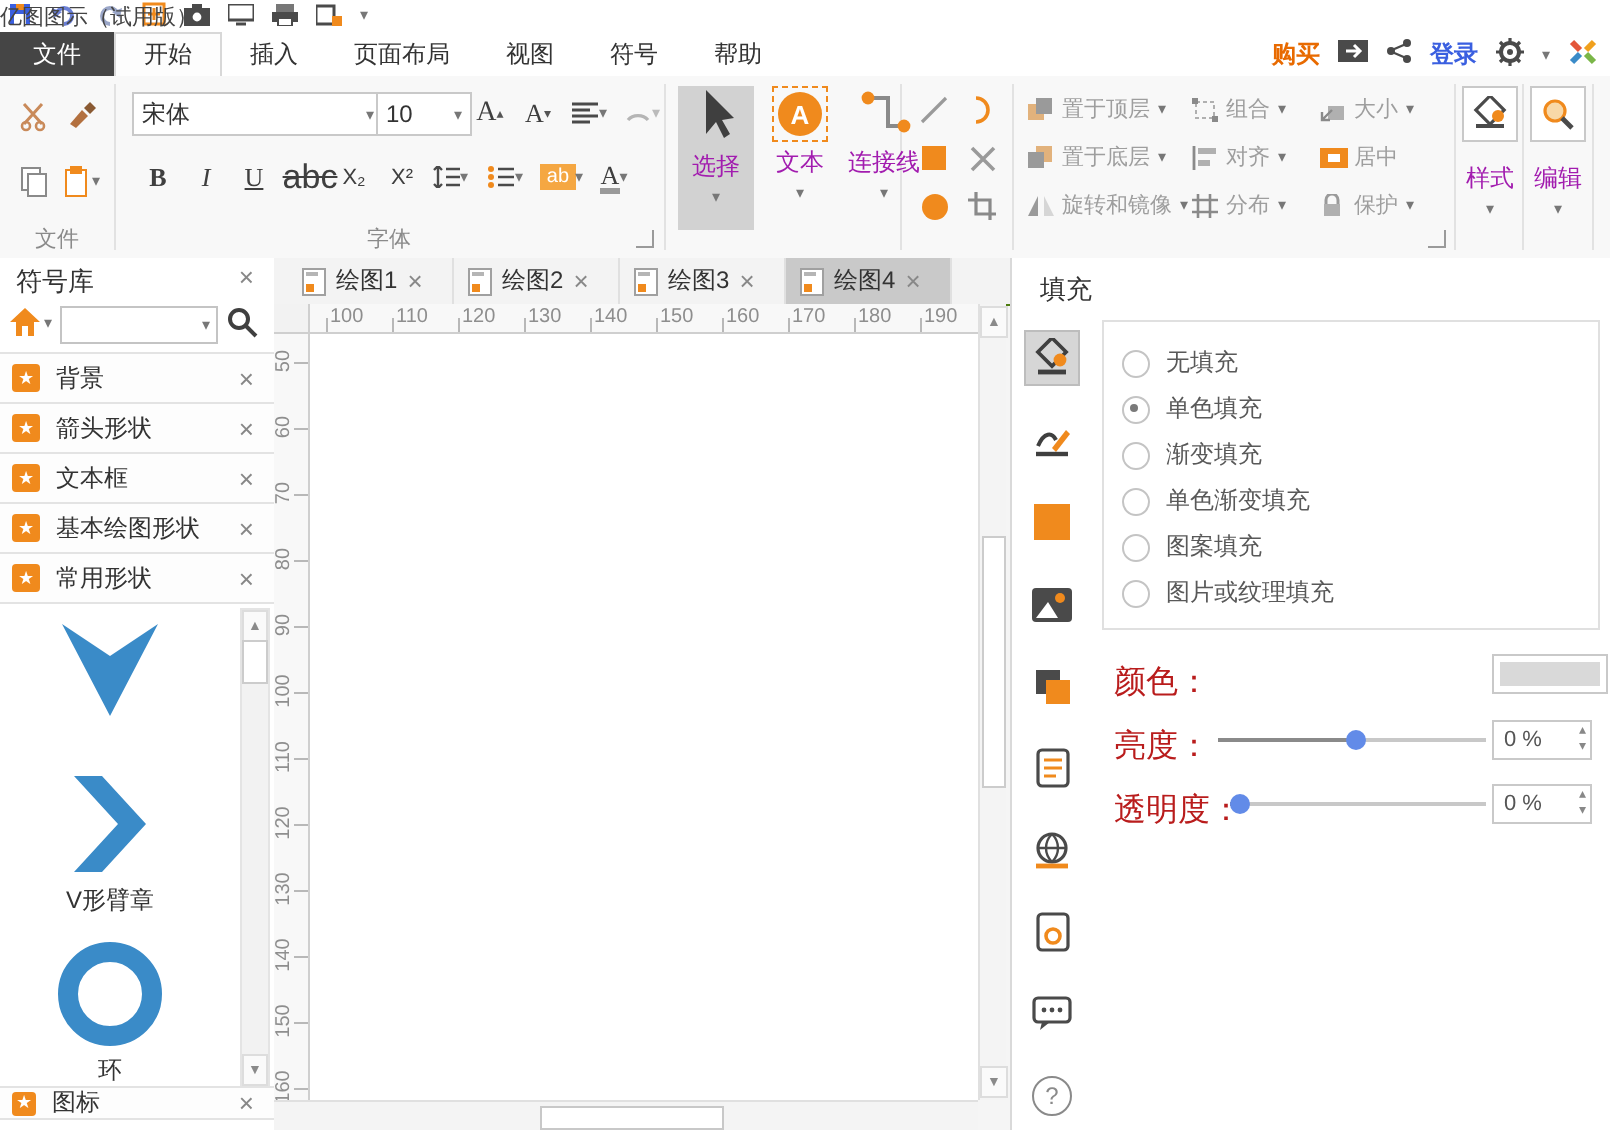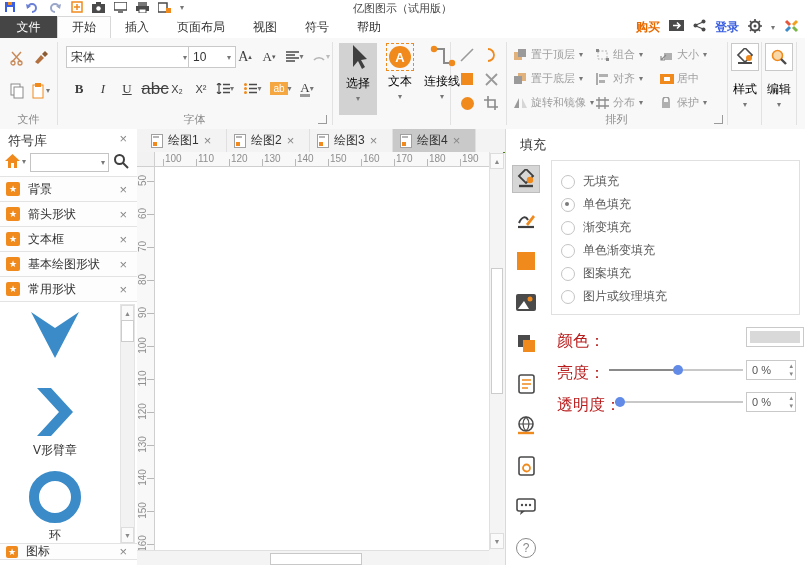--- a/index.html
+++ b/index.html
@@ -2,40 +2,40 @@
 <html><head>
 <meta charset="utf-8">
 <style>
   html,body{margin:0;padding:0;background:#fff}
   .app{position:relative;width:805px;height:565px;overflow:hidden;background:#fff;
        font-family:"Liberation Sans","DejaVu Sans",sans-serif;font-size:12px;color:#333}
   
   .titlebar{position:absolute;left:0;top:0;width:805px;height:16px;background:#fff}
   .qat{position:absolute;left:4px;top:1px;display:flex;gap:9px;align-items:center}
   .qat svg{display:block}
-  .apptitle{position:absolute;left:0;right:0;top:1px;text-align:center;font-size:11px;color:#444}
+  .apptitle{position:absolute;left:0;right:0;top:1px;text-align:left;font-size:11px;color:#444}
   
   .menubar{position:absolute;left:0;top:16px;width:805px;height:22px;background:#fff;border-bottom:1px solid #e3e3e3;display:flex;align-items:stretch}
   .m-file{width:57px;background:#454545;color:#fff;display:flex;align-items:center;justify-content:center;font-size:12px}
   .m-item{padding:0 14px;display:flex;align-items:center;color:#333}
   .m-item.active{background:#fdfdfd;border:1px solid #d8d8d8;border-bottom:none}
   .m-right{margin-left:auto;display:flex;align-items:center;gap:9px;padding-right:6px}
   .buy{color:#e86a00;font-weight:bold}
   .login{color:#3a5fe0;font-weight:bold}
   
   .ribbon{position:absolute;left:0;top:38px;width:805px;height:91px;background:#f8f8f8;border-bottom:1px solid #d8d8d8}
   .vsep{position:absolute;top:4px;bottom:4px;width:1px;background:#e2e2e2}
   .glabel{position:absolute;bottom:2px;font-size:11px;color:#8a8a8a;text-align:center}
   .launcher{position:absolute;width:8px;height:8px;border-right:1px solid #9a9a9a;border-bottom:1px solid #9a9a9a}
   .combo{position:absolute;height:20px;background:#fff;border:1px solid #c9c9c9;display:flex;align-items:center;justify-content:space-between;padding:0 4px;font-size:12px;color:#333}
   .carat{color:#777;font-size:8px}
   .tbtn{position:absolute;width:22px;height:21px;display:flex;align-items:center;justify-content:center;color:#3f3f3f}
   .serif{font-family:"Liberation Serif","DejaVu Serif",serif}
   .bigbtn{position:absolute;top:5px;height:72px;display:flex;flex-direction:column;align-items:center;justify-content:flex-start;gap:2px}
-  .bigbtn .lbl{font-size:12px;color:#000000}
+  .bigbtn .lbl{font-size:12px;color:#a21caf}
   .dd{font-size:8px;color:#777}
   .mini{position:absolute;width:18px;height:18px;display:flex;align-items:center;justify-content:center}
   .arr-item{position:absolute;display:flex;align-items:center;gap:4px;color:#9e9e9e;font-size:11px;white-space:nowrap}
   .aicon{width:13px;height:12px;position:relative;flex:none}
   .sq1{position:absolute;width:8px;height:8px;background:#e2b27c;left:0;top:3px}
   .sq2{position:absolute;width:8px;height:8px;background:#9a9a9a;left:4px;top:0}
   .sq2b{position:absolute;width:8px;height:8px;background:#9a9a9a;left:0;top:3px}
   .sq1b{position:absolute;width:8px;height:8px;background:#e2b27c;left:4px;top:0}
   
   .sidebar{position:absolute;left:0;top:129px;width:137px;height:436px;background:#fff;border-right:1px solid #d9d9d9}
@@ -409,21 +409,20 @@
         <span>居中</span>
       </div>
     <div class="arr-item" style="left:660px;top:57px">
         <span class="aicon"><svg width="12" height="12">
             <path d="M3 5 V3 A3 3 0 0 1 9 3 V5" fill="none" stroke="#9a9a9a" stroke-width="1.5"></path>
             <rect x="2" y="5" width="8" height="6" fill="#b0b0b0"></rect>
           </svg></span>
         <span>保护</span>
         <span class="dd">▾</span>
       </div>
-    <div class="glabel" style="left:506px;width:221px">排列</div>
     <div class="launcher" style="left:714px;bottom:5px"></div>
 
     <div class="bigbtn" style="left:730px;width:30px">
       <span style="width:26px;height:26px;border:1px solid #c9c9c9;display:flex;align-items:center;justify-content:center;background:#fff">
           <svg width="18" height="18">
             <rect x="4" y="2" width="10" height="10" transform="rotate(45 9 7)" fill="none" stroke="#4a4a4a" stroke-width="1.6"></rect>
             <circle cx="13" cy="10" r="3" fill="#f08a1d"></circle>
             <path d="M2 15 H16" stroke="#4a4a4a" stroke-width="2"></path>
           </svg>
         </span>

